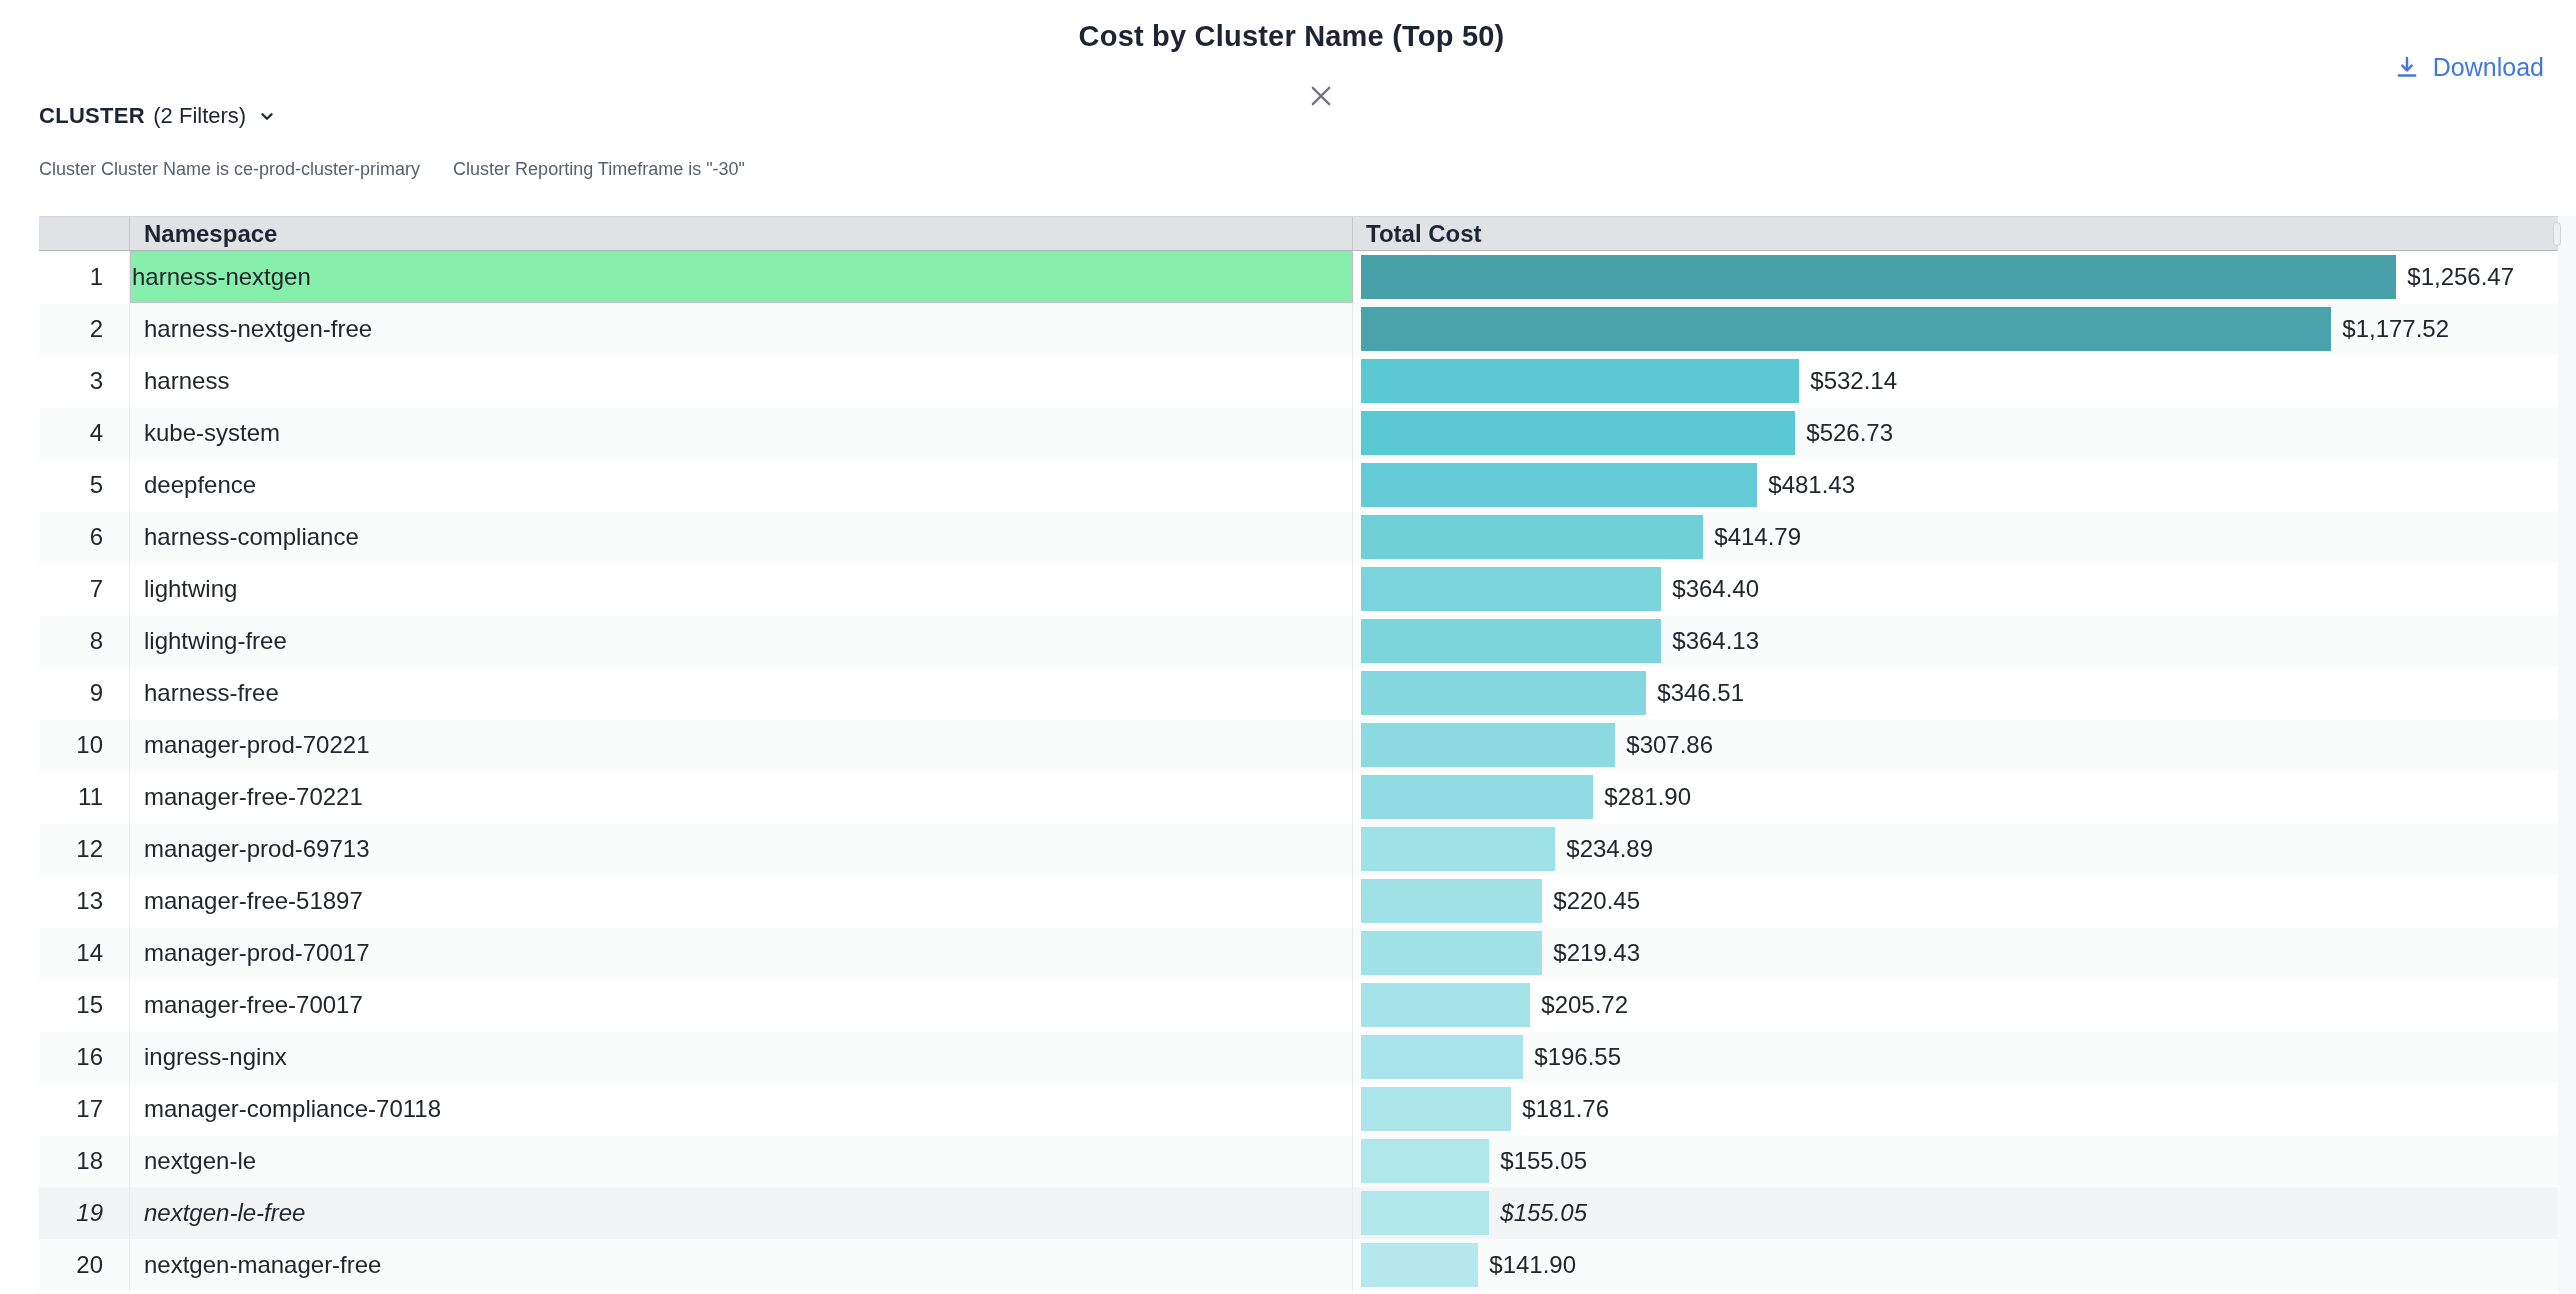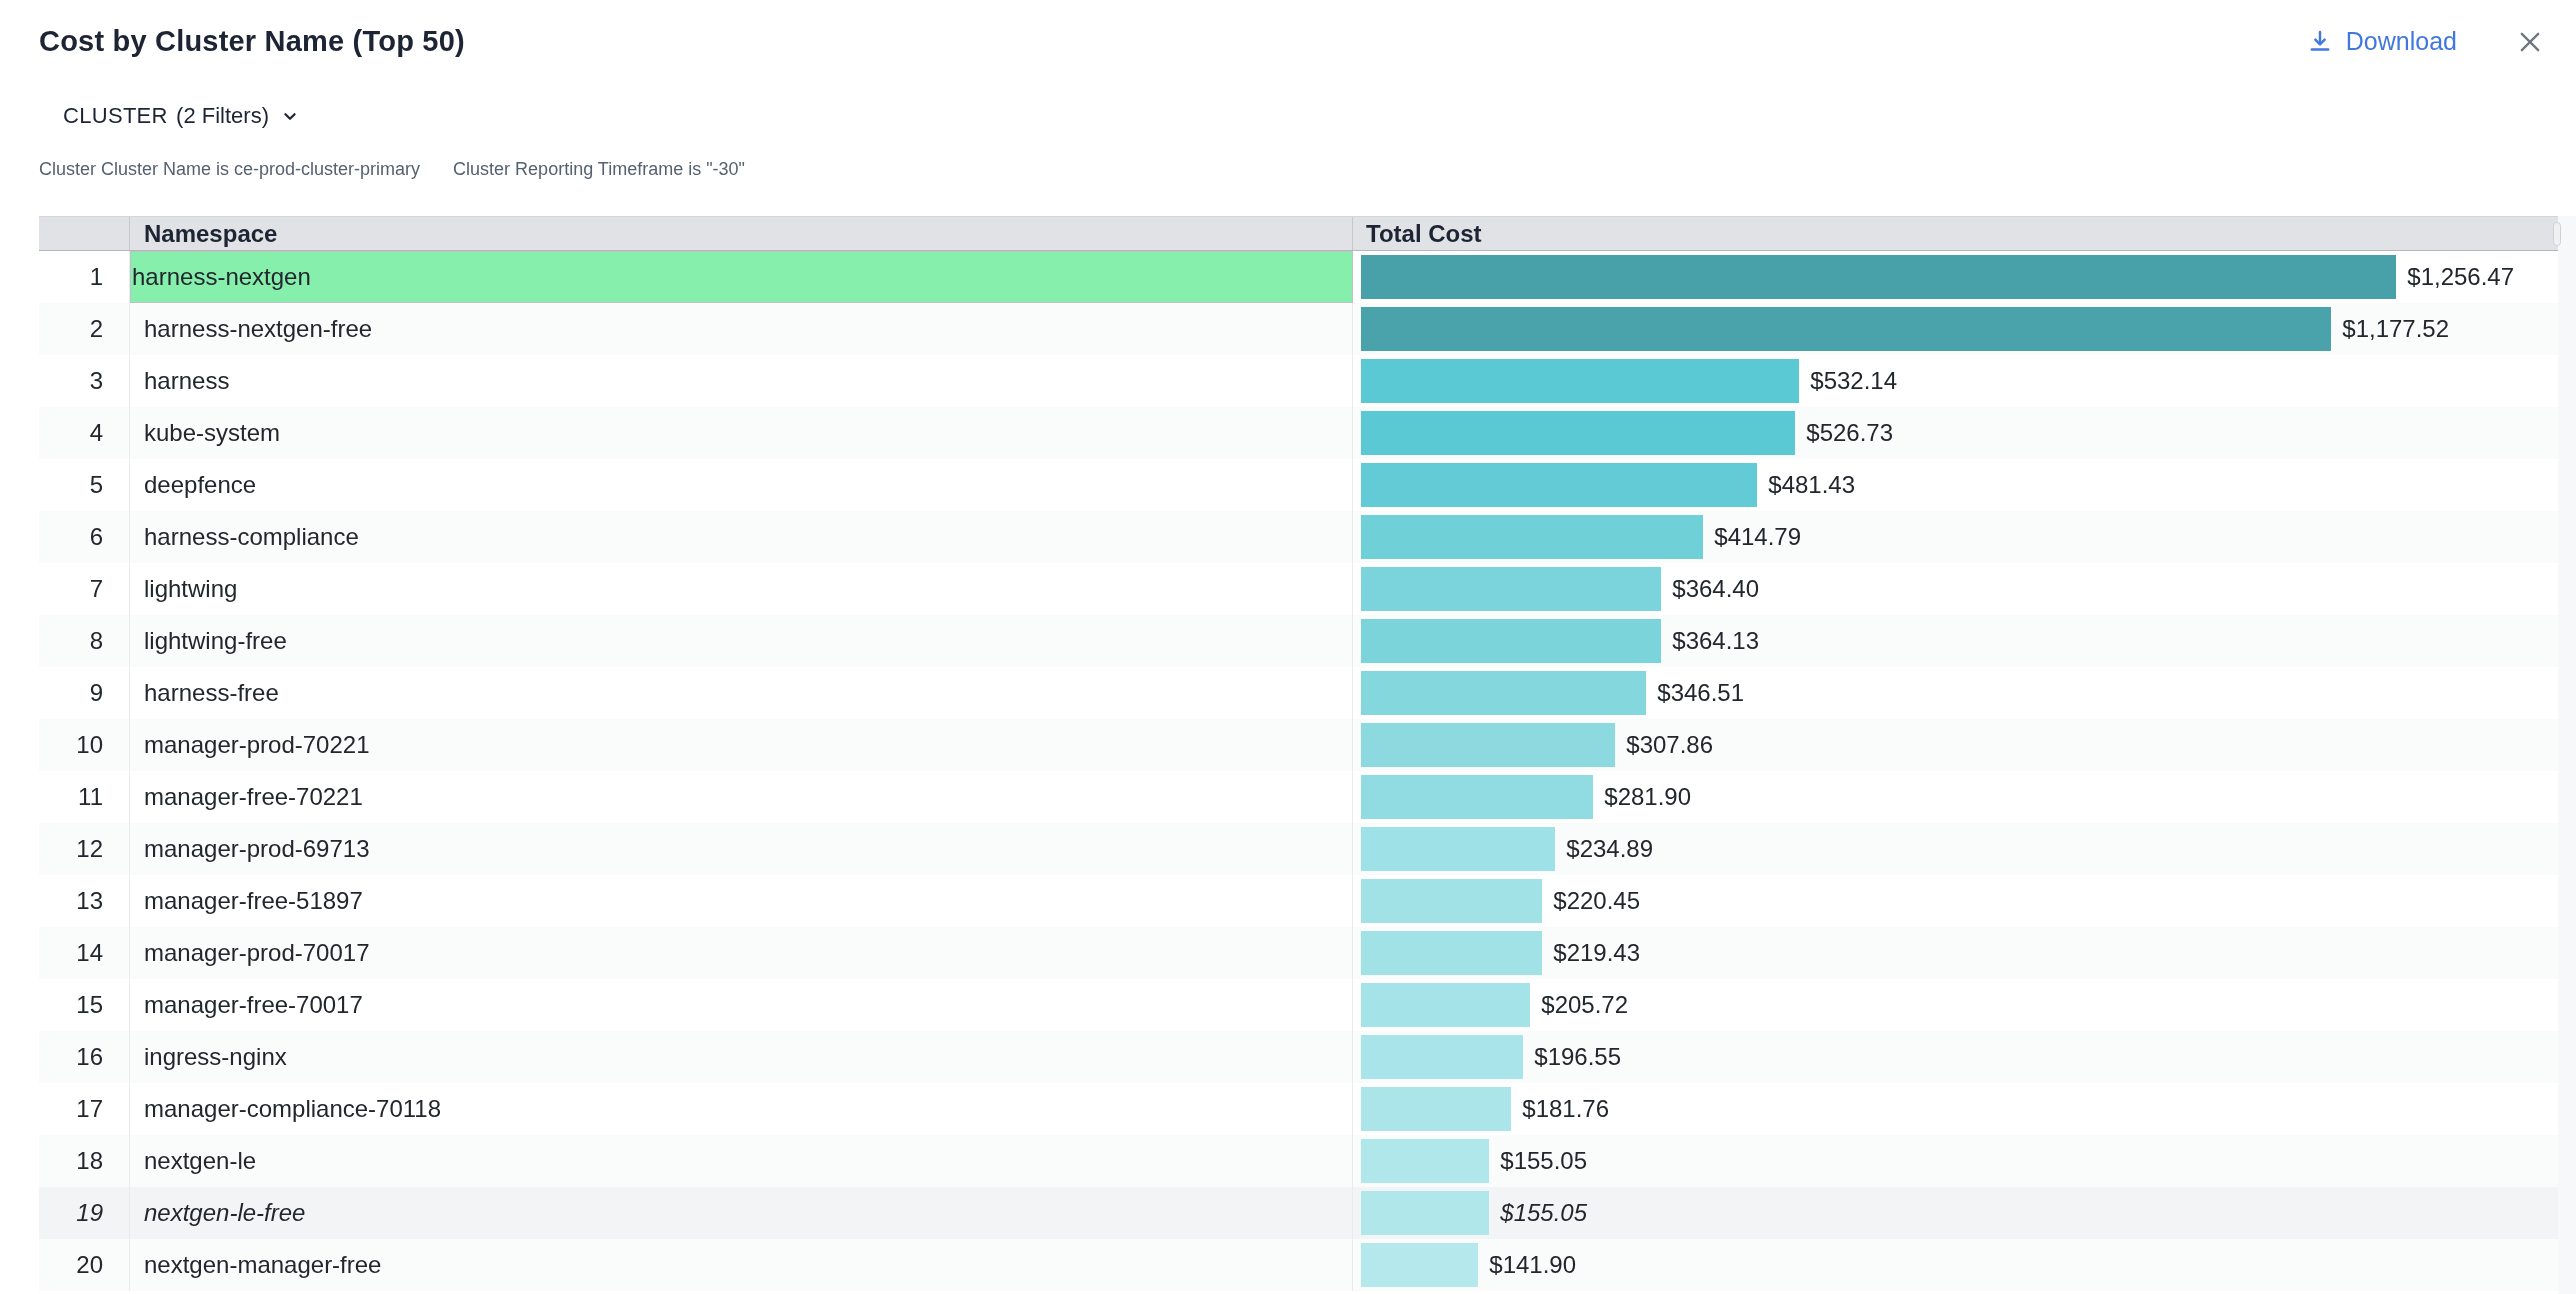--- a/index.html
+++ b/index.html
@@ -8,36 +8,36 @@
     background: #ffffff;
     font-family: "Liberation Sans", sans-serif;
     color: #22272e;
     position: relative;
     overflow: hidden;
   }
 
   
   .topbar {
     position: absolute; left: 39px; right: 32px; top: 20.4px; height: 43px;
-    display: flex; align-items: center;
+    display: flex; align-items: center; flex-direction: column;
   }
   .page-title { font-size: 29px; font-weight: bold; color: #1d2433; letter-spacing: 0.2px; }
   .download-btn {
     margin-left: auto; display: flex; align-items: center; gap: 12px;
     color: #4377e0; font-size: 25px; cursor: pointer;
   }
   .close-btn { margin-left: 59px; display: flex; align-items: center; cursor: pointer; }
 
   
   .cluster-row {
     position: absolute; left: 39px; top: 100px; height: 31.5px;
     display: flex; align-items: center; gap: 8.3px;
     font-size: 22px; color: #1d2433;
   }
-  .cluster-label { font-weight: normal; letter-spacing: 0.3px; margin-left: 24px; }
+  .cluster-label { font-weight: bold; letter-spacing: 0.3px; }
   .filter-items {
     position: absolute; left: 39px; top: 154px; height: 30px;
     display: flex; align-items: center; gap: 33px;
     font-size: 18px; color: #566170;
   }
 
   
   .grid {
     position: absolute; left: 39px; top: 216px; width: 2519px;
   }

